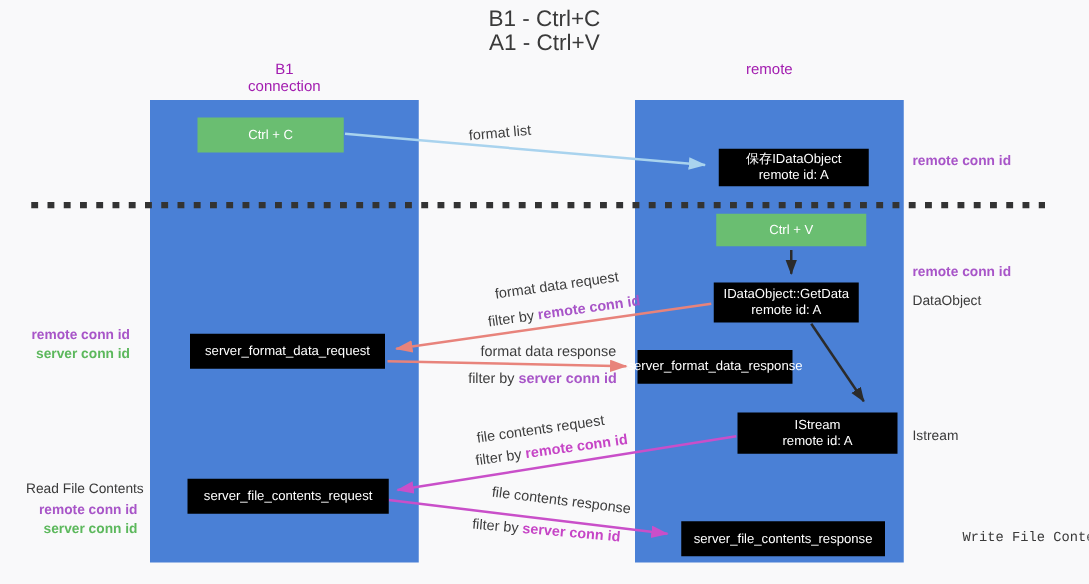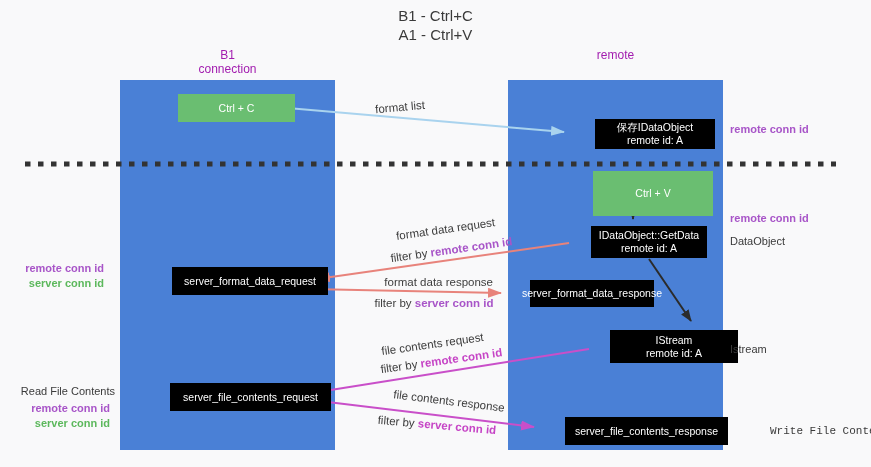--- a/index.html
+++ b/index.html
@@ -5,34 +5,33 @@
   html,body{margin:0;padding:0;}
   body{
     width:871px;height:467px;position:relative;overflow:hidden;
     background:#f9f9fa;
     font-family:"Liberation Sans", sans-serif;
     color:#3c3c3c;
   }
   .abs{position:absolute;}
   .title{
     left:0;right:0;top:6px;text-align:center;
-    font-size:15px;line-height:19px;color:#3a3a3a;
+    font-size:18px;line-height:19px;color:#3a3a3a;
   }
   .col-header{
     top:48px;text-align:center;font-size:12px;line-height:14px;color:#a21caf;
   }
   .lane{
     top:80px;width:215px;height:370px;background:#4a80d6;
   }
   .arrows{left:0;top:0;width:871px;height:467px;pointer-events:none;}
   .node{
     display:flex;flex-direction:column;align-items:center;justify-content:center;
     color:#fff;text-align:center;font-size:10.5px;line-height:13px;
     box-sizing:border-box;
-    margin-left:20px;
   }
   .node.green{background:#6abe71;}
   .node.orange{background:#000000;}
   .midlabel{
     font-size:11.5px;color:#3d3d3d;white-space:nowrap;text-align:center;
   }
   .rot-neg{transform:rotate(-8deg);}
   .rot-neg5{transform:rotate(-5deg);}
   .rot-pos7{transform:rotate(7deg);}
   .rot-pos5{transform:rotate(5deg);}
@@ -89,21 +88,21 @@
 
 <div class="abs node green" style="left:158px;top:94px;width:117px;height:28px;">
   <span>Ctrl + C</span>
 </div>
 
 <div class="abs node orange" style="left:575px;top:119px;width:120px;height:30px;">
   <span>保存IDataObject</span>
   <span>remote id: A</span>
 </div>
 
-<div class="abs node green" style="left:573px;top:171px;width:120px;height:45px;">
+<div class="abs node green" style="left:573px;top:171px;width:120px;height:26px;">
   <span>Ctrl + V</span>
 </div>
 
 <div class="abs node orange" style="left:571px;top:226px;width:116px;height:32px;">
   <span>IDataObject::GetData</span>
   <span>remote id: A</span>
 </div>
 
 <div class="abs node orange" style="left:152px;top:267px;width:156px;height:28px;">
   <span>server_format_data_request</span>

